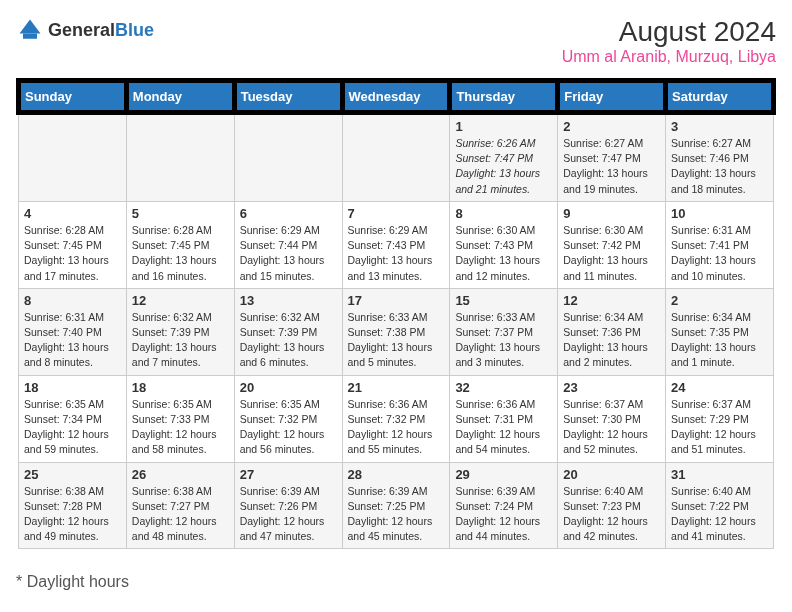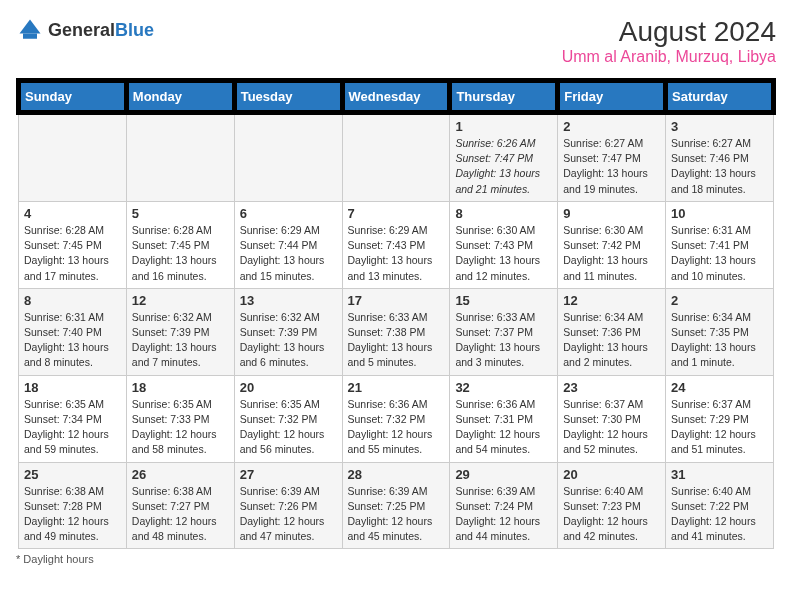--- a/index.html
+++ b/index.html
@@ -77,22 +77,22 @@
       font-size: 10.5px;
       line-height: 1.45;
     }
     .empty-cell {
       background: #fff !important;
     }
     tbody tr:first-child td.empty-cell {
       background: #f5f5f5 !important;
     }
     .footer-note {
-      margin-top: 4px;
-      font-size: 11px;
+      margin-top: 24px;
+      font-size: 16px;
       color: #555;
       text-align: left;
     }
   </style>
 </head>
 <body>
 
 <div class="header-area">
   <div class="logo">
     <svg class="logo-icon" viewBox="0 0 32 32" xmlns="http://www.w3.org/2000/svg">

